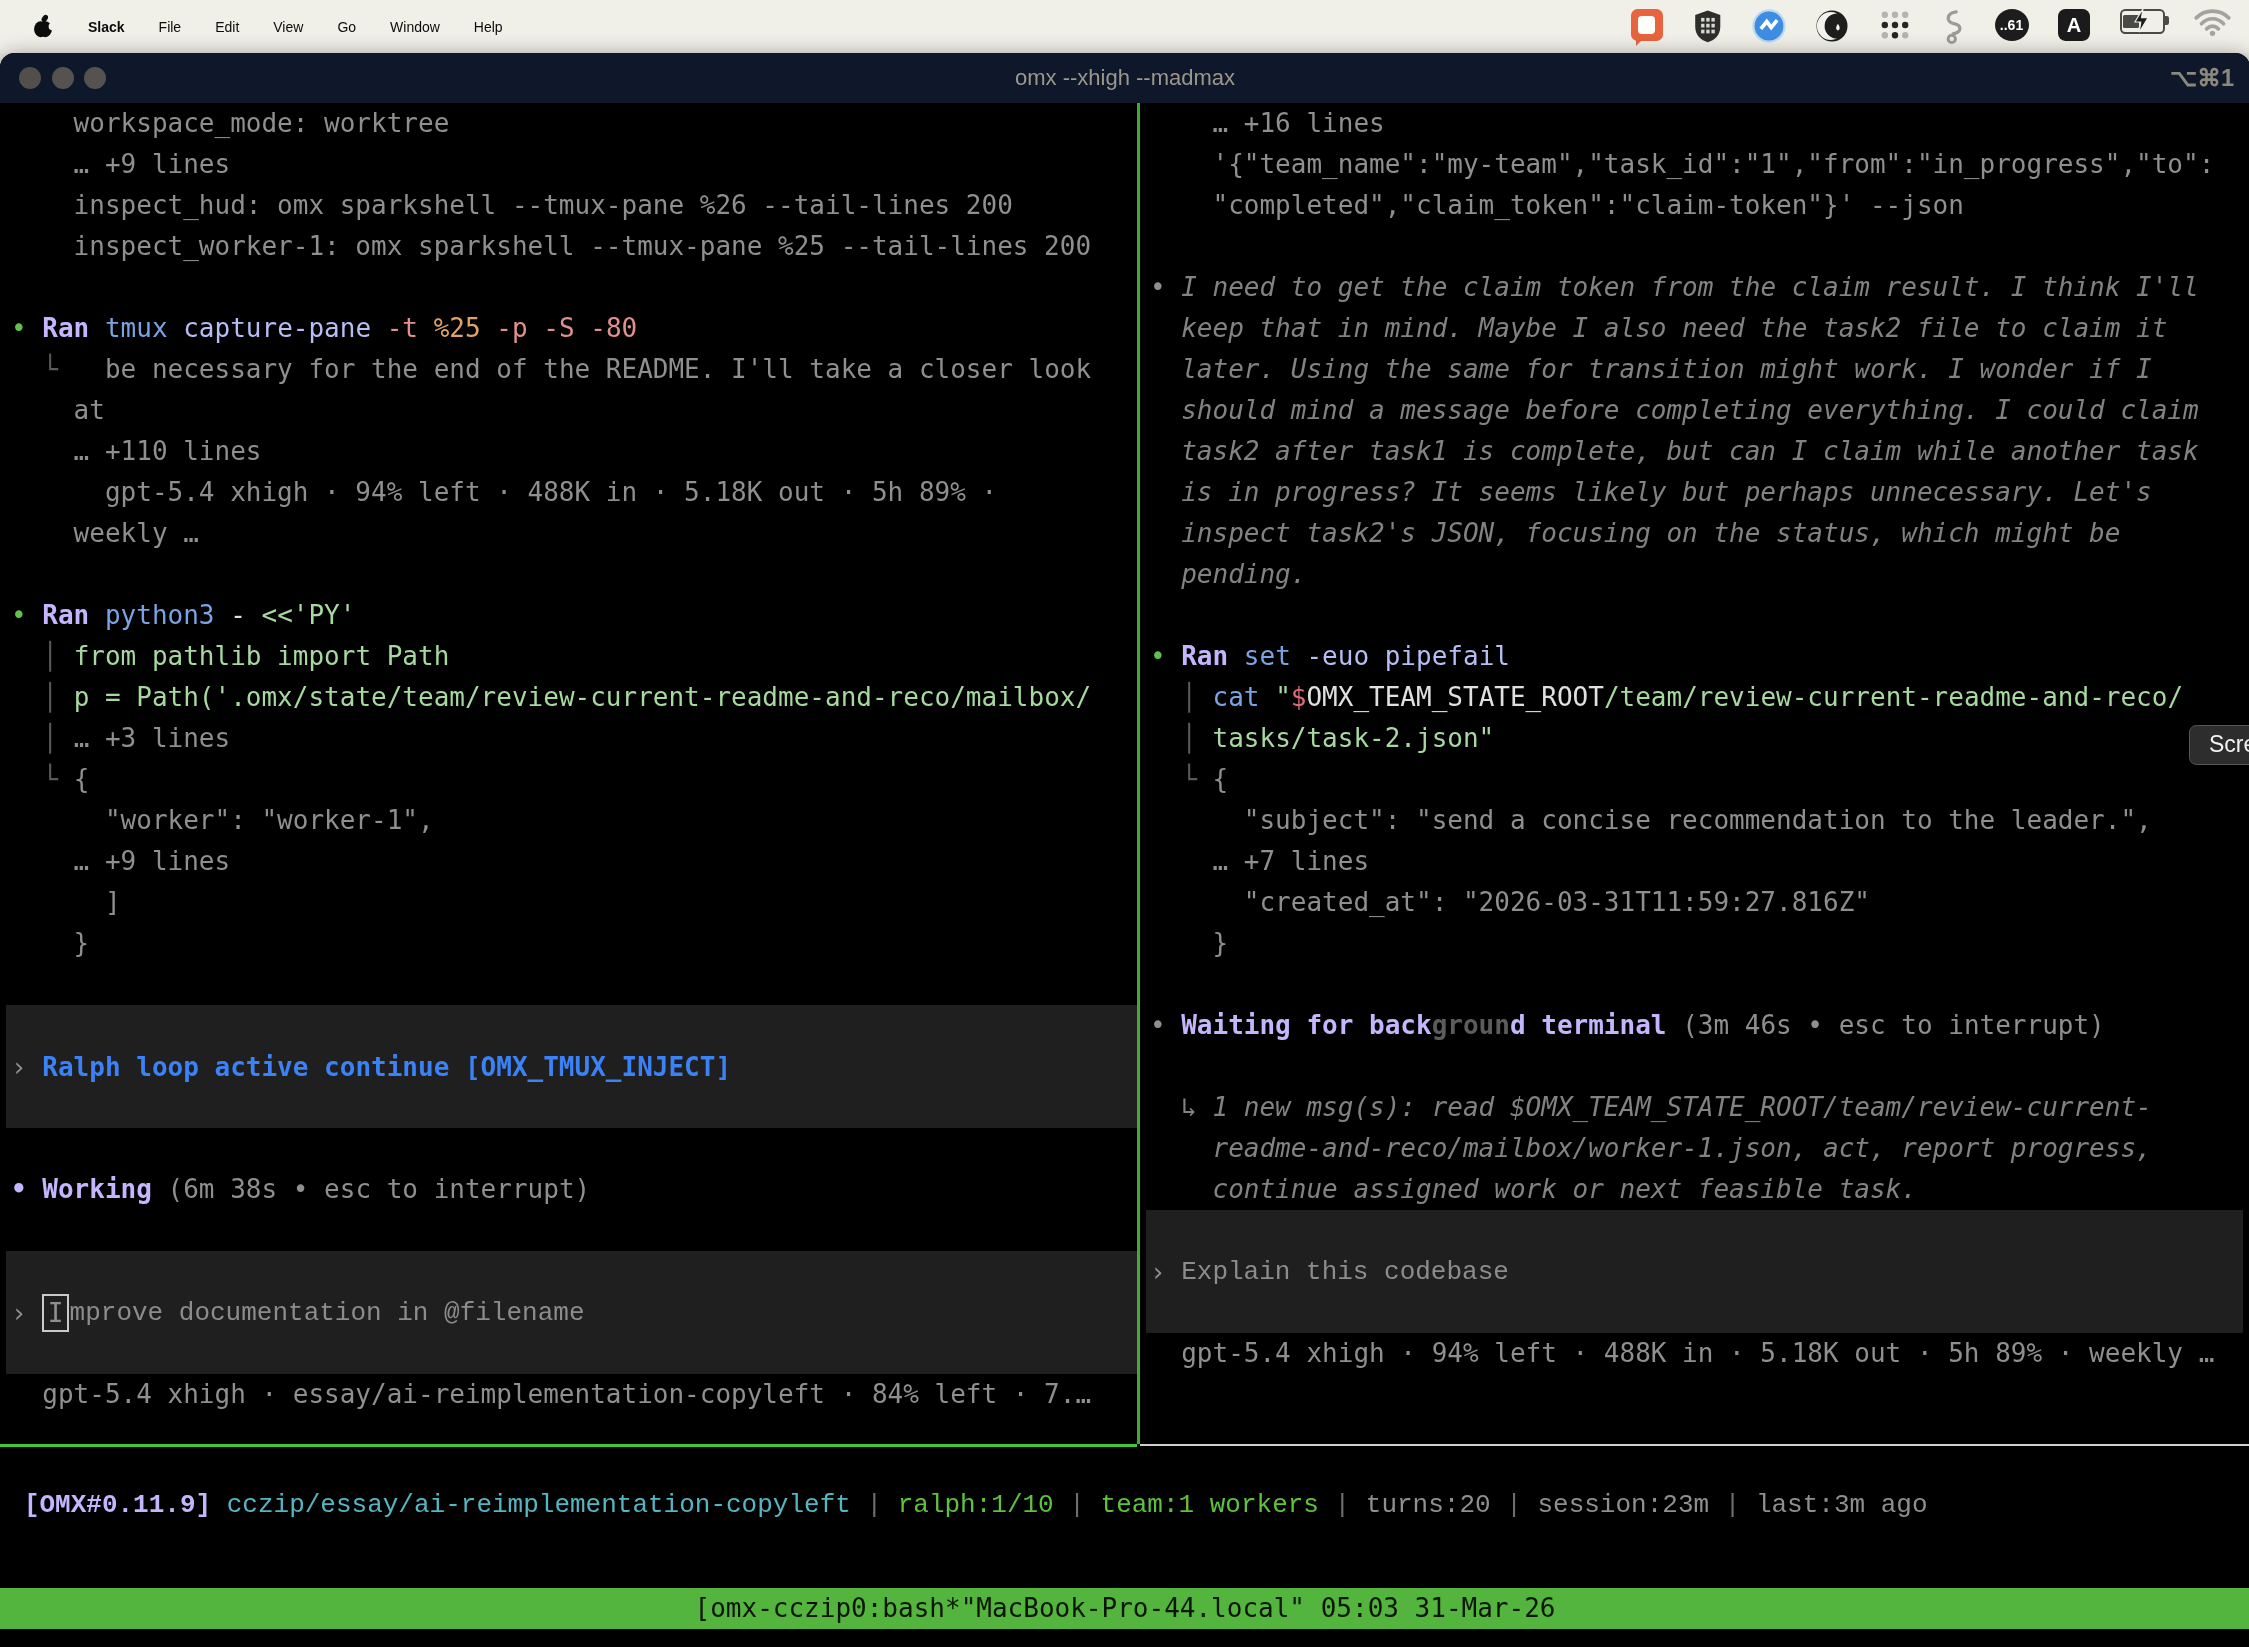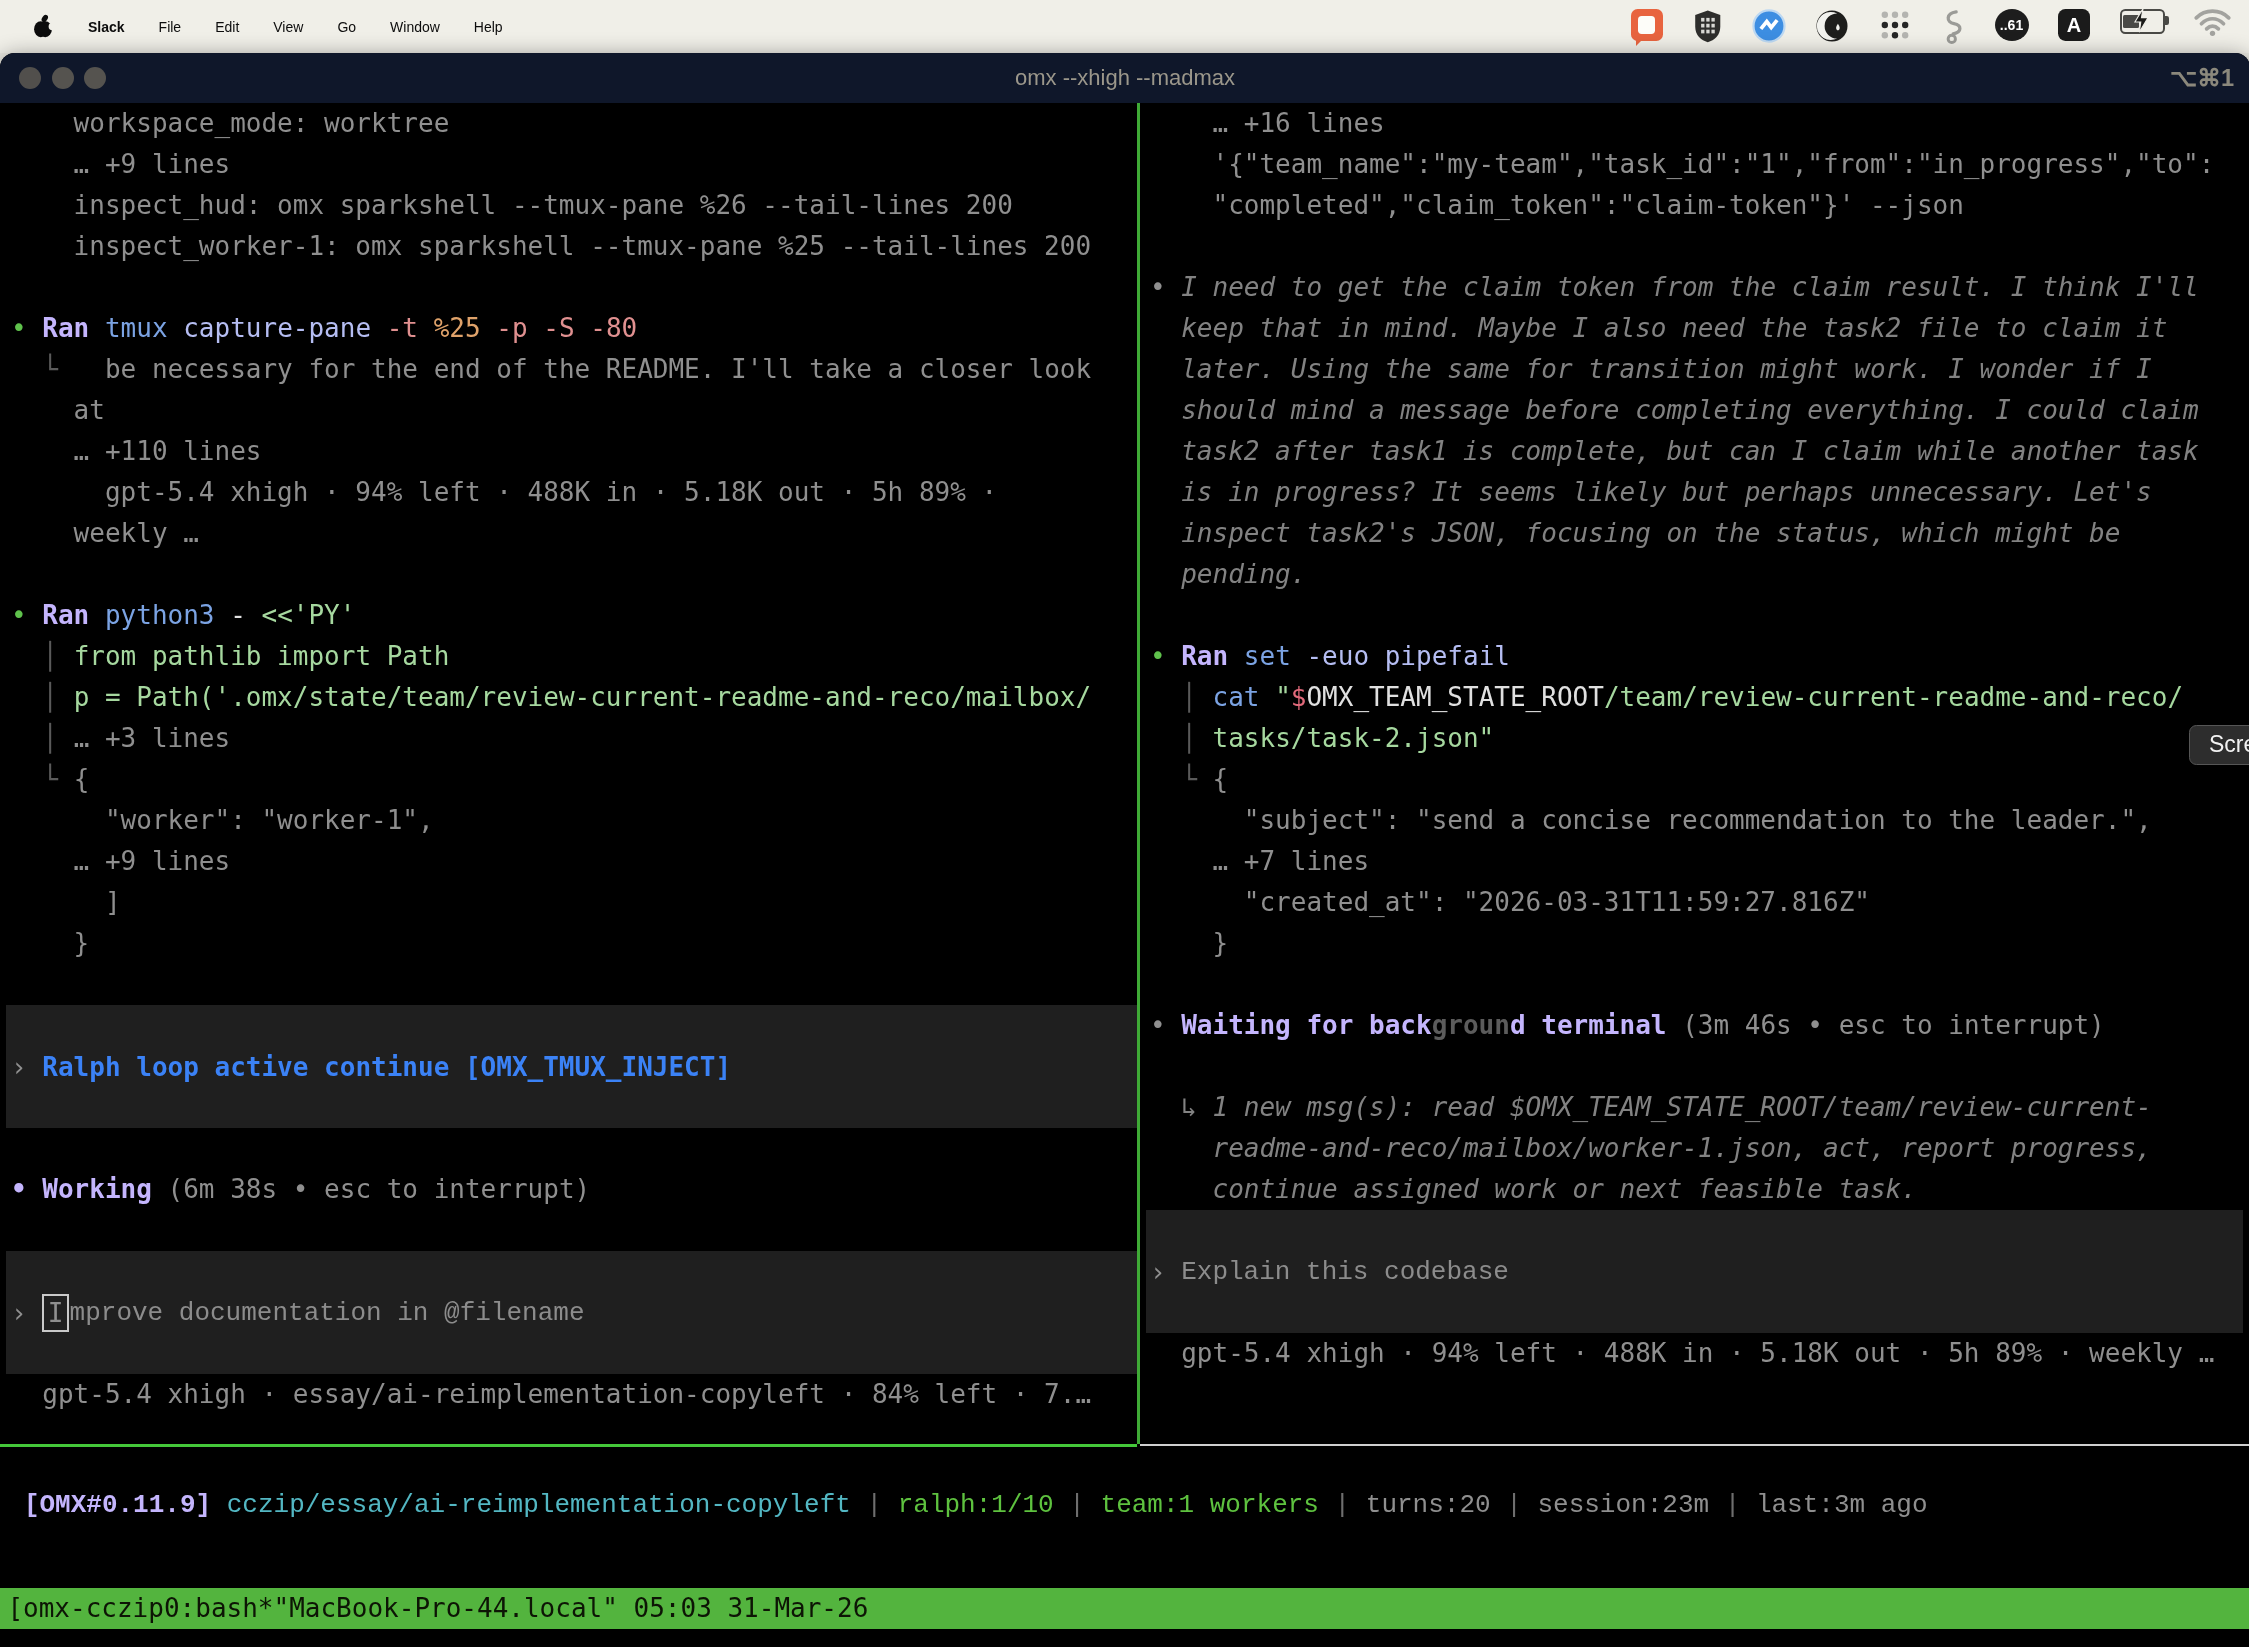--- a/index.html
+++ b/index.html
@@ -62,21 +62,21 @@
   .seg-green{color:#5ec23f;}
   .seg-sep{color:#6e6e6e;}
   .seg-cur{display:inline-block;box-sizing:border-box;width:26.6px;height:38px;border:2.2px solid #c9c9c9;color:#8f8f8f;text-align:center;line-height:34px;margin-right:0.7px;}
 
   .divider{position:absolute;left:1137px;top:50px;width:3px;height:1341px;background:#3faa36;}
   .pane-border-left{position:absolute;left:0;top:1391px;width:1137px;height:3px;background:#45c73a;}
   .pane-border-right{position:absolute;left:1140px;top:1391px;width:1110px;height:2.2px;background:#cfcfcf;}
 
   .omx-status{position:absolute;left:15px;top:1432px;width:100%;height:41px;line-height:41px;white-space:pre;font-family:Liberation Mono, monospace;font-size:26px;padding-left:8.9px;box-sizing:border-box;}
 
-  .tmuxbar{position:absolute;left:0;top:1535px;width:100%;height:41px;background:#53b43e;color:#0d1505;font-family:"DejaVu Sans Mono","DejaVu Sans",monospace;font-size:26px;line-height:41px;display:flex;justify-content:flex-start;padding:0 7.4px;box-sizing:border-box;white-space:pre;}
+  .tmuxbar{position:absolute;left:0;top:1535px;width:100%;height:41px;background:#53b43e;color:#0d1505;font-family:"DejaVu Sans Mono","DejaVu Sans",monospace;font-size:26px;line-height:41px;display:flex;justify-content:center;padding:0 7.4px;box-sizing:border-box;white-space:pre;}
 
   .tooltip{position:absolute;left:2189px;top:672px;height:40px;width:96px;background:#2d2d2d;border:1.5px solid #565656;border-radius:7.4px;color:#f2f2f2;font-size:23px;line-height:37px;padding-left:19px;box-sizing:border-box;font-family:"Liberation Sans",sans-serif;overflow:hidden;}
 </style>
 </head>
 <body>
 
 <div class="screen">
 
   <div class="menubar">
     <div class="menu-left">

